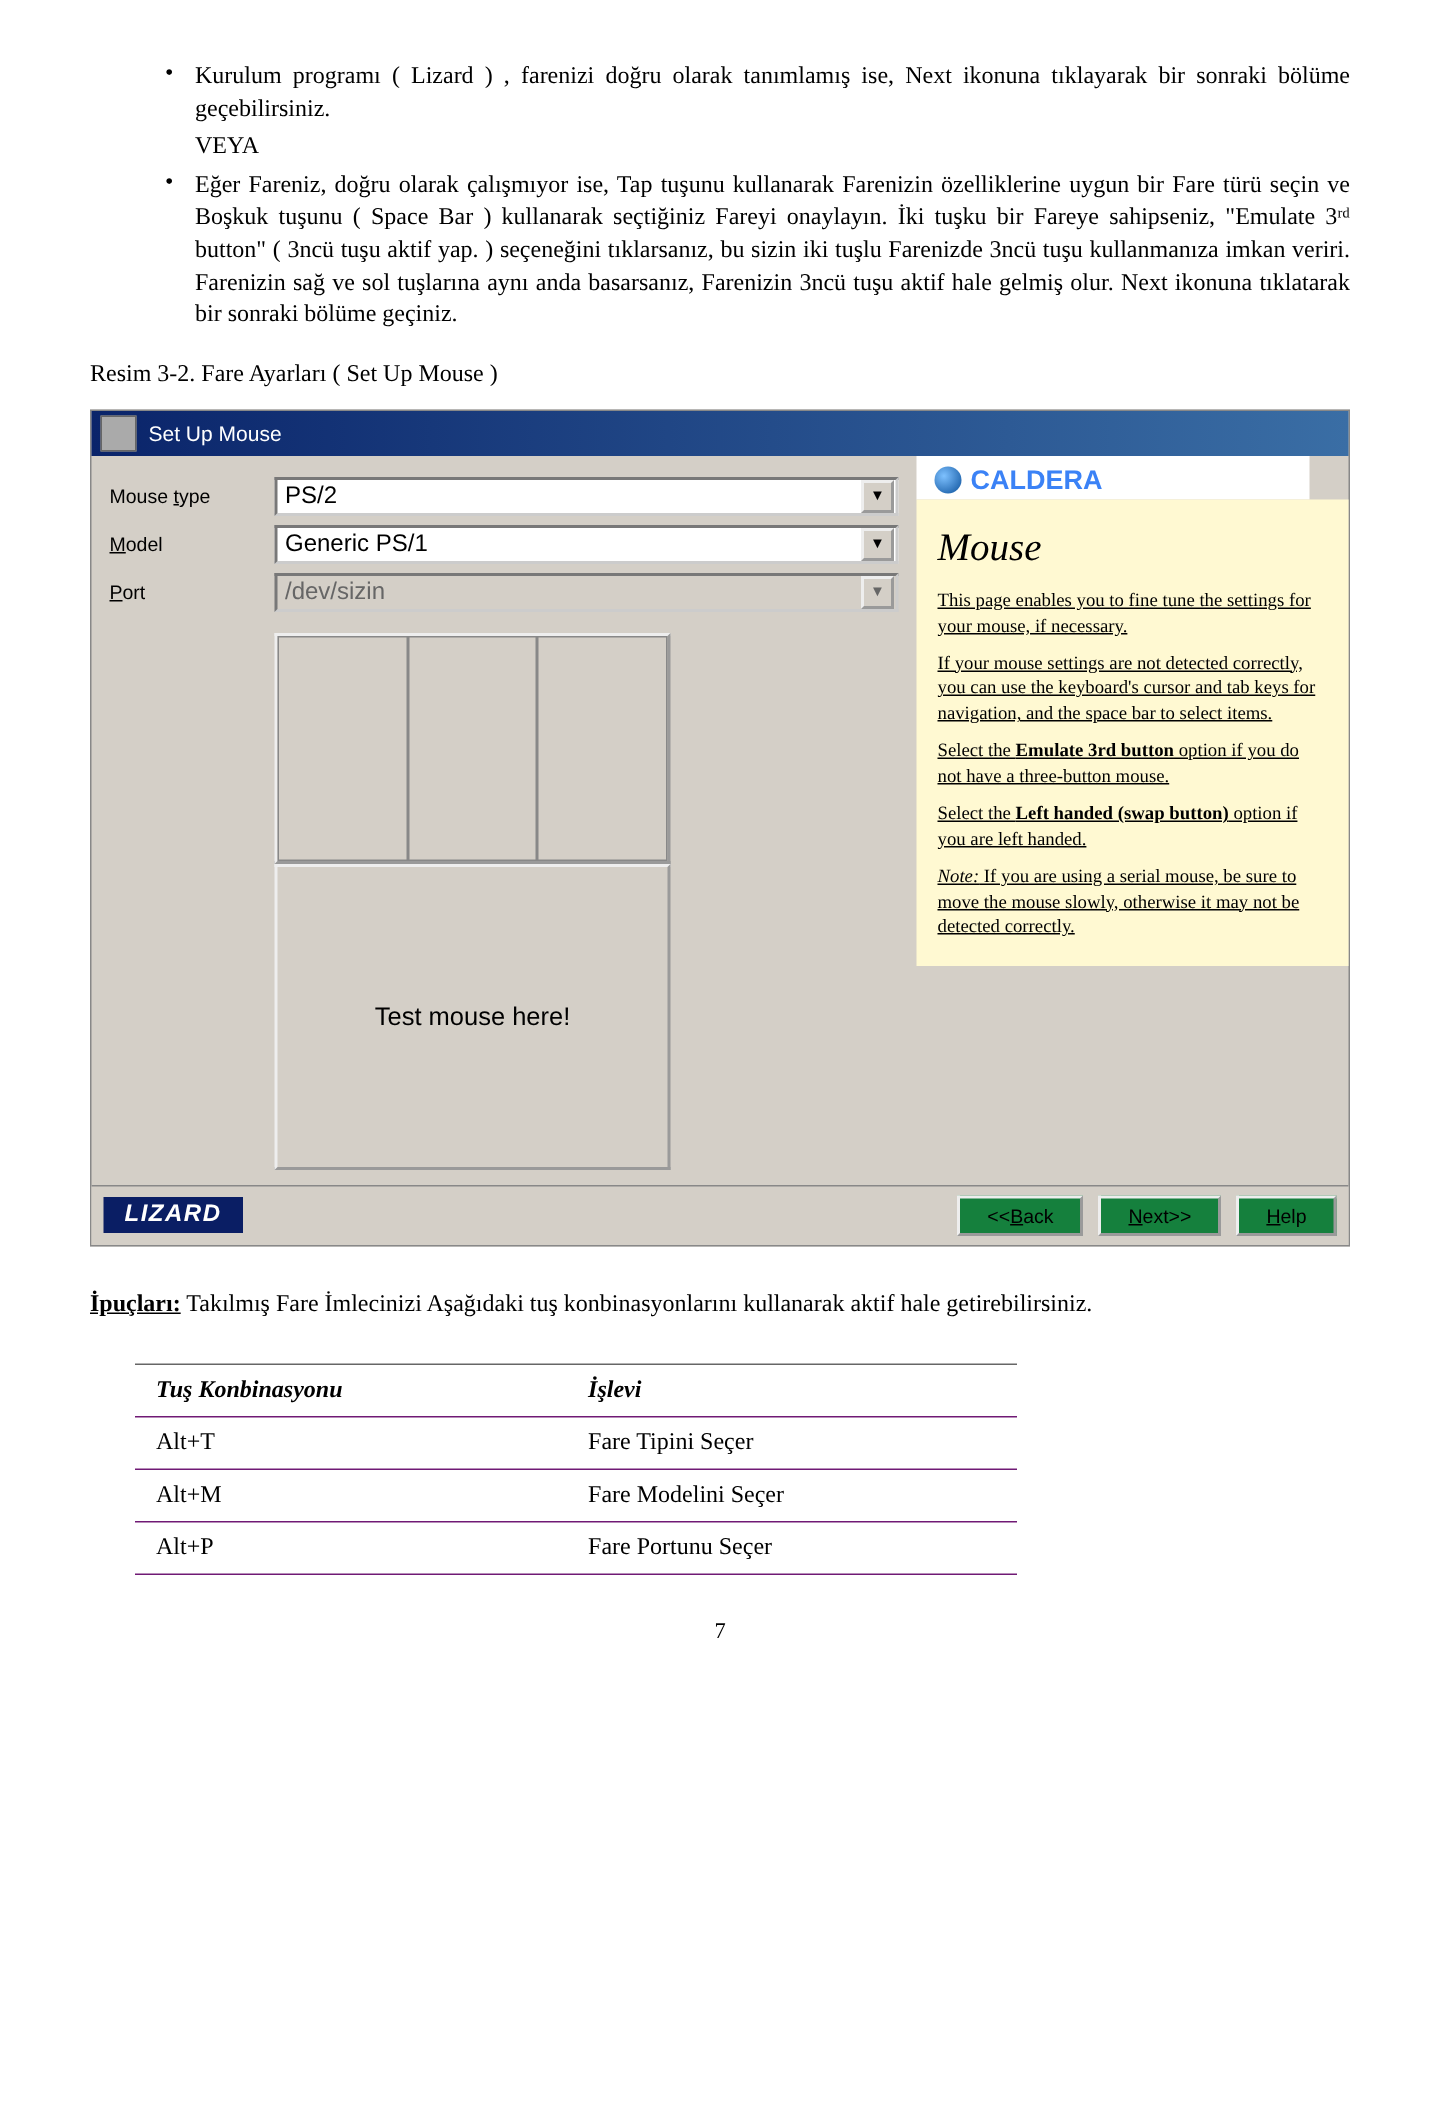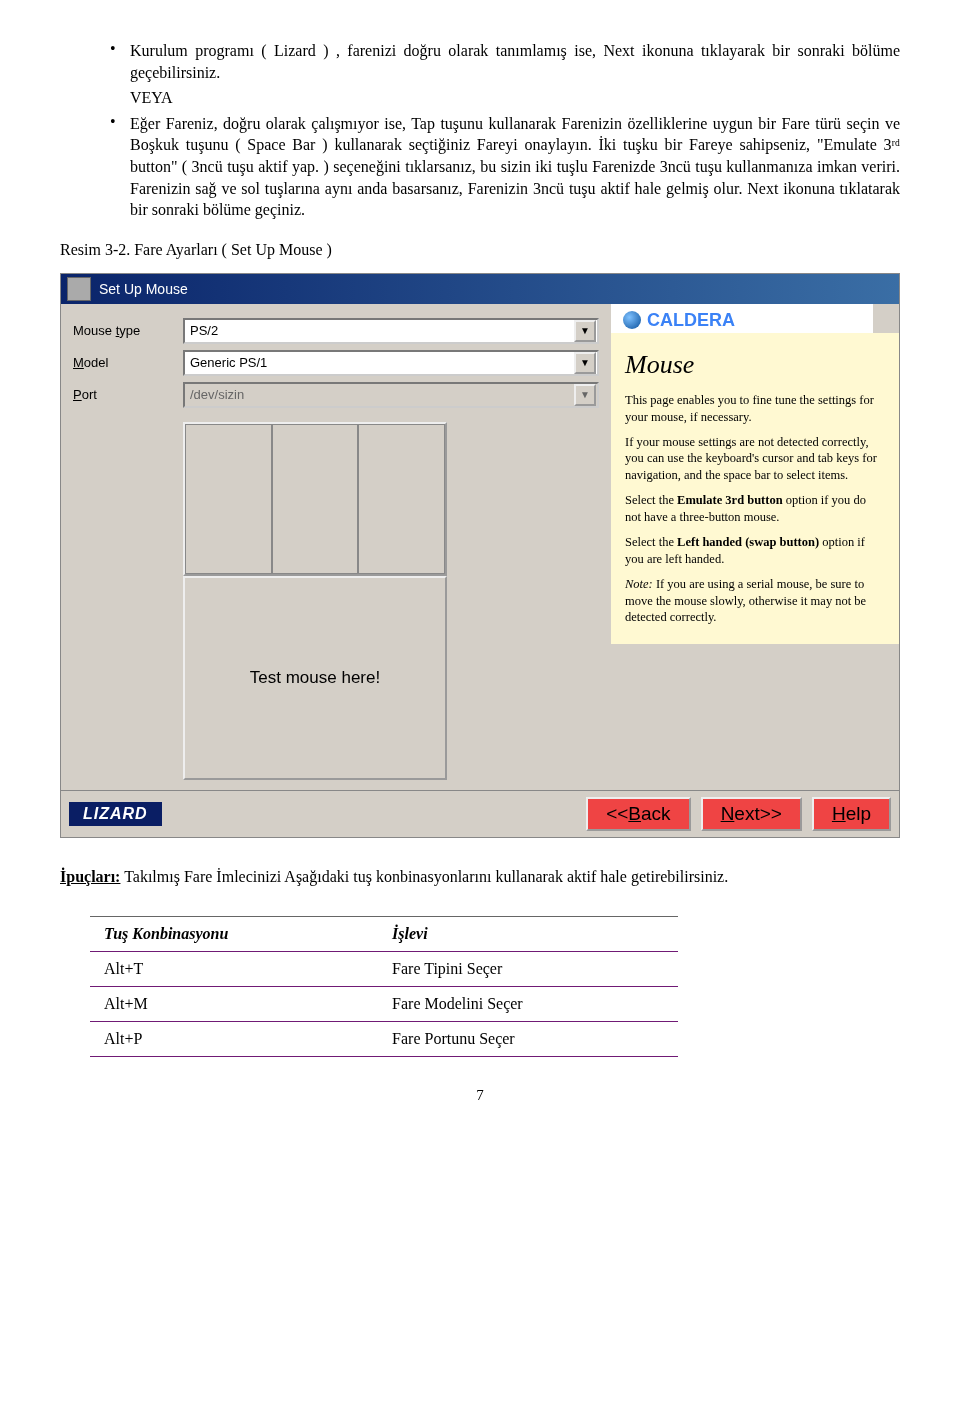--- a/index.html
+++ b/index.html
@@ -103,21 +103,21 @@
     height: 22px;
     align-items: center;
   }
   .ss-combo.disabled {
     background: #d4cfc7;
     color: #666;
   }
   .ss-combo .val {
     flex: 1;
     padding: 0 5px;
-    font-size: 13px;
+    font-size: 16px;
   }
   .ss-combo .arrow {
     width: 18px;
     height: 18px;
     background: #d4cfc7;
     border: 2px outset #eee;
     display: flex;
     align-items: center;
     justify-content: center;
     font-size: 10px;
@@ -169,21 +169,21 @@
     background: #fff;
     display: inline-block;
   }
   .ss-right h2 {
     font-family: Georgia, serif;
     font-size: 26px;
     font-weight: normal;
     font-style: italic;
     margin: 4px 0 10px 0;
   }
-  .ss-right p { margin: 8px 0; }
+  .ss-right p { margin: 8px 0; text-decoration: underline; }
   .ss-right b { font-weight: bold; }
   .ss-right i { font-style: italic; }
   .ss-footer {
     background: #d4cfc7;
     padding: 6px 8px;
     display: flex;
     align-items: center;
     border-top: 1px solid #888;
   }
   .ss-lizard {
@@ -195,23 +195,23 @@
     padding: 3px 14px;
     letter-spacing: 1px;
   }
   .ss-footer-btns {
     margin-left: auto;
     display: flex;
     gap: 10px;
   }
   .ss-btn {
     border: 2px outset #eee;
-    background: #ef4444;
+    background: #15803d;
     padding: 4px 18px;
-    font-size: 19px;
+    font-size: 13px;
     font-family: Arial, sans-serif;
   }
   .tips {
     text-align: justify;
     margin: 20px 0 30px 0;
   }
   .tips b { text-decoration: underline; font-weight: bold; }
   table.kb {
     border-collapse: collapse;
     margin: 14px 0 30px 30px;

